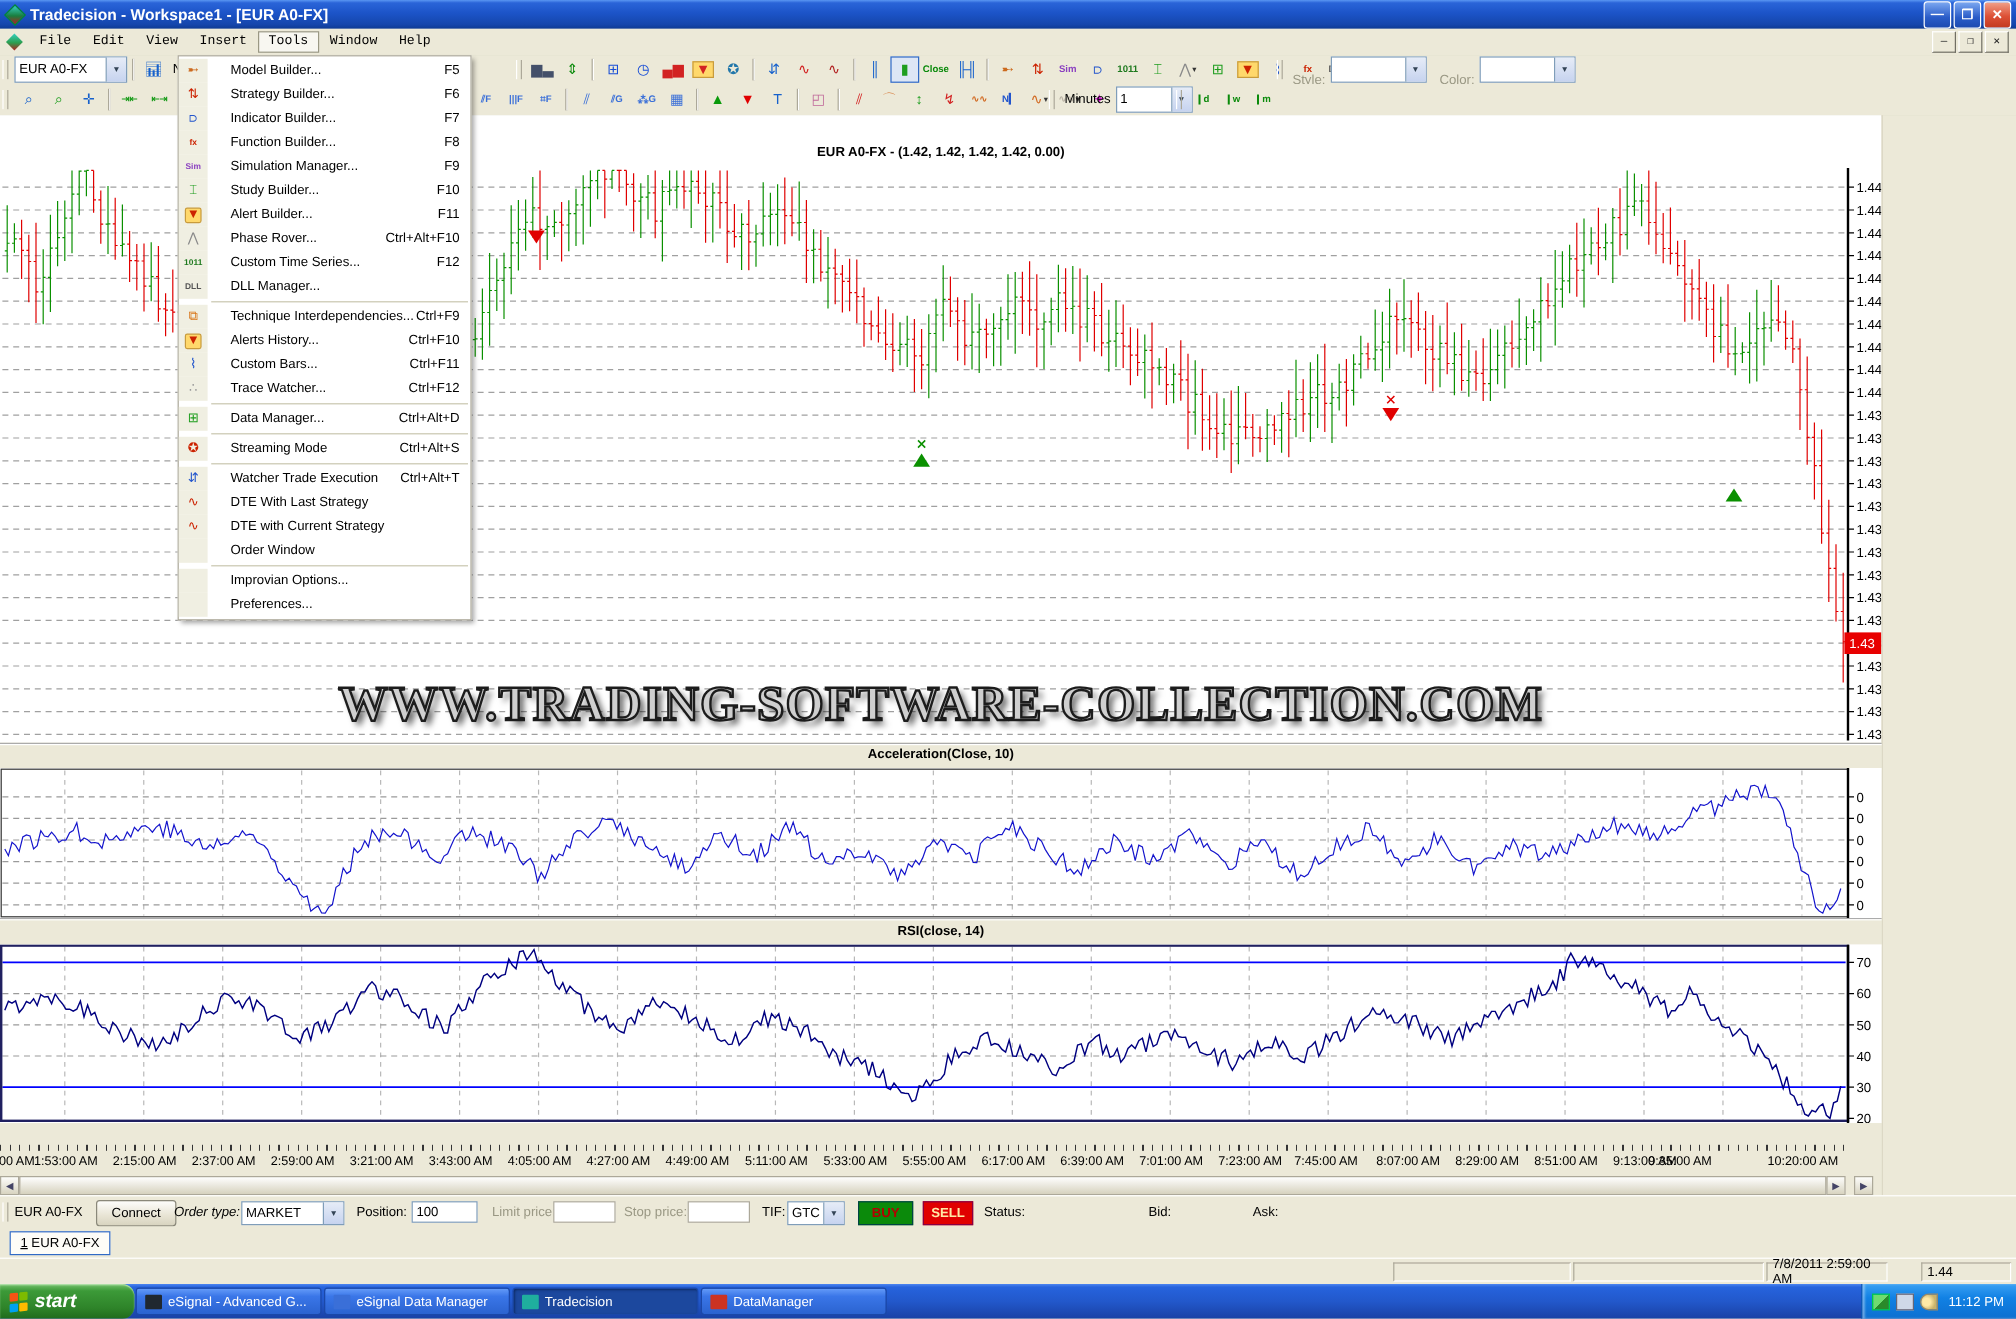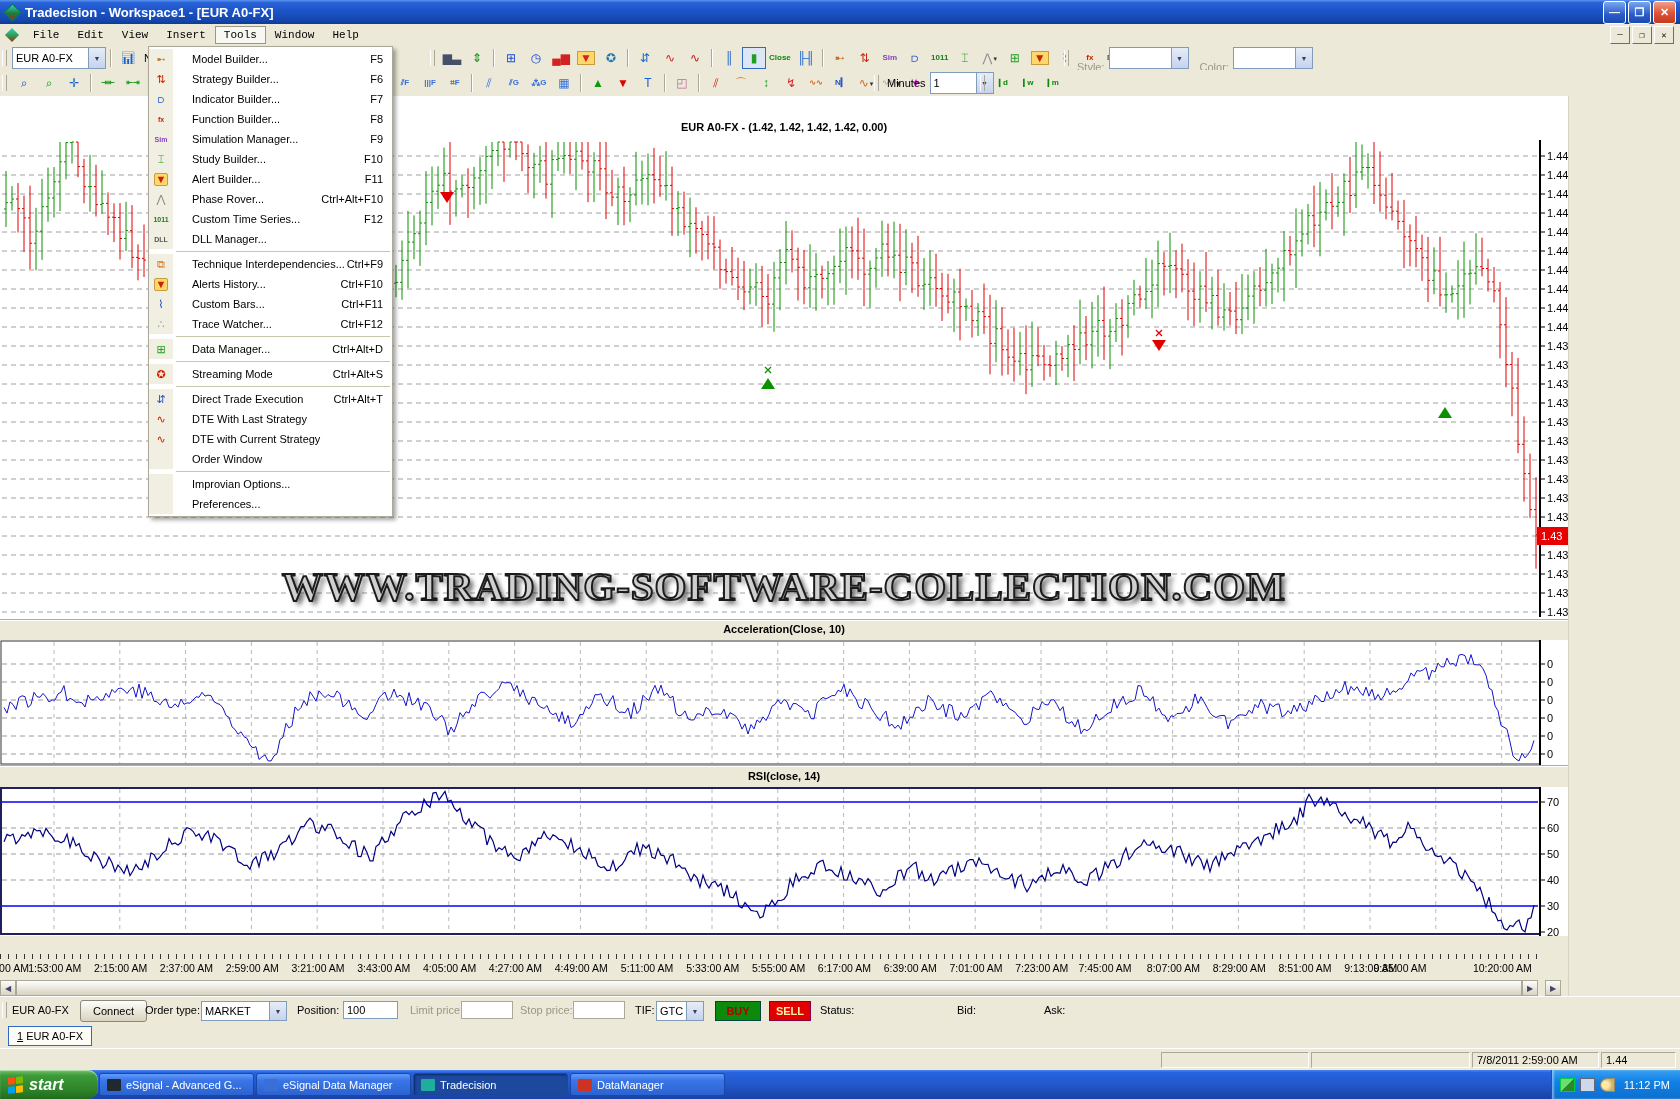--- a/index.html
+++ b/index.html
@@ -98,21 +98,21 @@
   #ws-tab{position:absolute;left:8px;top:4px;height:18px;padding:0 8px;background:#fdfcf7;
     border:1px solid #316ac5;display:flex;align-items:center;}
   #ws-tab u{margin-right:3px;}
   
   #status-bar{left:0;top:1048px;width:1680px;height:22px;background:#ece9d8;border-top:1px solid #fff;}
   .st-panel{position:absolute;top:3px;height:16px;border:1px solid;border-color:#aca899 #fff #fff #aca899;
     padding:0 4px;display:flex;align-items:center;box-sizing:border-box;}
   
   #taskbar{left:0;top:1070px;width:1680px;height:29px;
     background:linear-gradient(180deg,#4d85f0 0%,#2663dd 9%,#2258cb 50%,#1941a5 100%);display:flex;align-items:center;}
-  #start-btn{width:98px;height:29px;border-radius:0 10px 10px 0;
+  #start-btn{width:112px;height:29px;border-radius:0 10px 10px 0;
     background:linear-gradient(180deg,#74c16a 0%,#3c9a38 20%,#2e8329 70%,#1f6b1c 100%);
     display:flex;align-items:center;color:#fff;font-weight:bold;font-style:italic;font-size:16px;
     box-shadow:inset 0 1px 1px #b6e2ae;padding-left:8px;box-sizing:border-box;}
   .xp-flag{width:16px;height:16px;margin-right:5px;display:grid;grid-template-columns:7px 7px;grid-gap:1px;transform:skewY(-6deg);}
   .xp-flag i{height:7px;border-radius:1px;}
   .task-btn{height:23px;margin:0 1px;border-radius:3px;display:flex;align-items:center;gap:5px;
     padding:0 7px;color:#fff;font-size:11px;white-space:nowrap;overflow:hidden;box-sizing:border-box;
     background:linear-gradient(180deg,#639af8 0%,#3a76e8 30%,#2b63d0 100%);border:1px solid #1b48a8;}
   .task-btn.active{background:#1c489e;box-shadow:inset 1px 1px 2px #0d2a66;}
   .task-ico{width:14px;height:12px;flex:none;border-radius:1px;}
@@ -631,21 +631,21 @@
   <div class="sb-btn" style="left:1522px;">▶</div>
   <div class="sb-btn" style="left:1545px;">▶</div>
 </div>
 
 <div id="order-panel" class="abs">
   <span class="grip"></span>
   <span class="op-abs" style="left:12px;">EUR A0-FX</span>
   <div class="op-abs xp-button" style="left:80px;top:3px;">
       <span>Connect</span>
     </div>
-  <span class="op-abs" style="left:145px;">Order type:</span>
+  <span class="op-abs" style="left:145px;font-style:italic;">Order type:</span>
   <div class="op-abs xp-combo" style="left:201px;width:84px;height:18px;">
     <span class="val">MARKET</span>
     <span class="btn">▼</span>
   </div>
   <span class="op-abs" style="left:297px;">Position:</span>
   <div class="op-abs xp-input" style="left:343px;width:55px;">
       <span>100</span>
     </div>
   <span class="op-abs" style="left:410px;color:#9a9884;">Limit price:</span>
   <div class="op-abs xp-input" style="left:461px;width:52px;border-color:#aca899;"></div>
@@ -670,21 +670,21 @@
 <div id="tab-row" class="abs">
   <div id="ws-tab">
     <u>1</u>
     <span>EUR A0-FX</span>
   </div>
 </div>
 
 <div id="status-bar" class="abs">
   <div class="st-panel" style="left:1161px;width:148px;"></div>
   <div class="st-panel" style="left:1311px;width:159px;"></div>
-  <div class="st-panel" style="left:1472px;width:127px;">
+  <div class="st-panel" style="left:1472px;width:101px;">
       <span>7/8/2011 2:59:00 AM</span>
     </div>
   <div class="st-panel" style="left:1601px;width:75px;">
       <span>1.44</span>
     </div>
 </div>
 
 <div id="taskbar" class="abs">
   <div id="start-btn">
     <span class="xp-flag">
@@ -834,21 +834,21 @@
         <span style="color: rgb(204, 34, 0);">✪</span>
       </span>
       <span class="lbl">Streaming Mode</span>
       <span class="sc">Ctrl+Alt+S</span>
     </div>
     <div class="msep"></div>
     <div class="mi">
       <span class="ic">
         <span style="color: rgb(34, 85, 204);">⇵</span>
       </span>
-      <span class="lbl">Direct Trade Execution</span>
+      <span class="lbl">Watcher Trade Execution</span>
       <span class="sc">Ctrl+Alt+T</span>
     </div>
     <div class="mi">
       <span class="ic">
         <span style="color: rgb(204, 34, 0);">∿</span>
       </span>
       <span class="lbl">DTE With Last Strategy</span>
       <span class="sc"></span>
     </div>
     <div class="mi">

